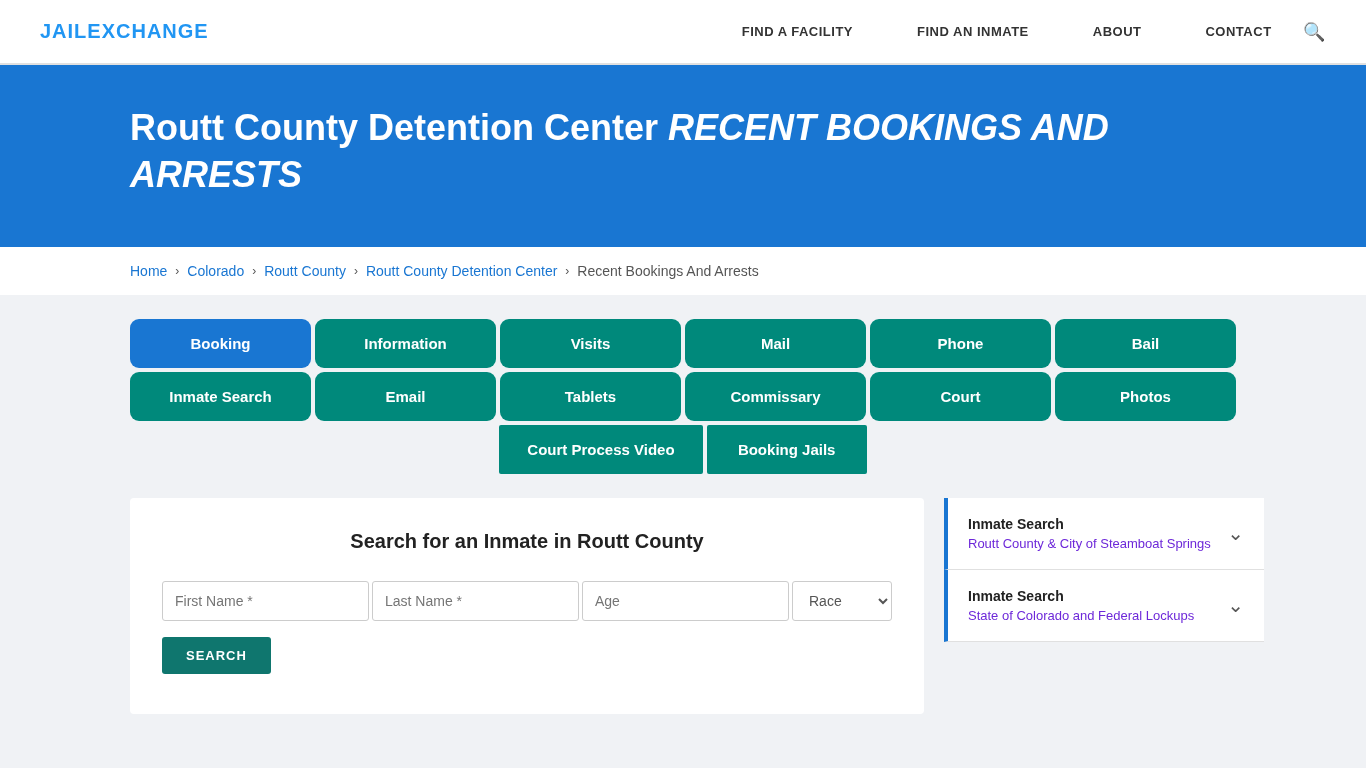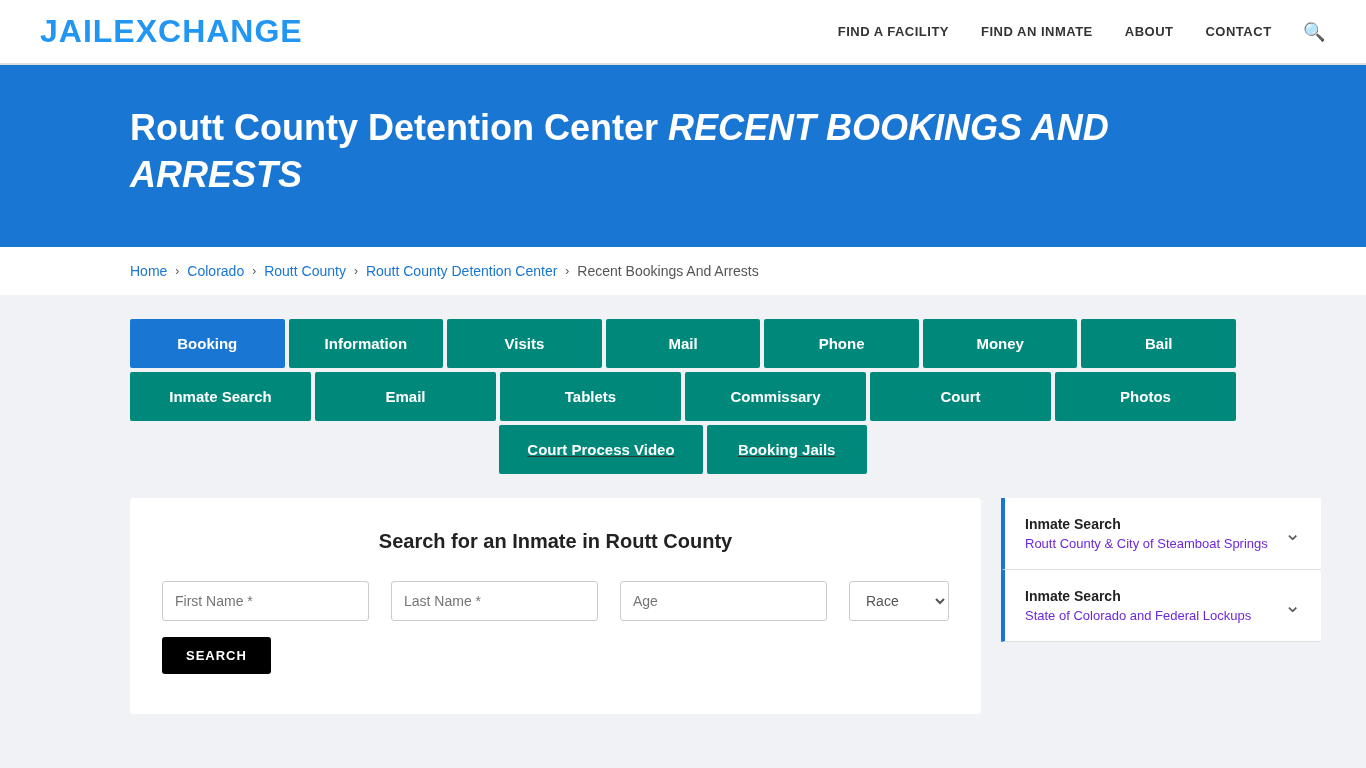--- a/index.html
+++ b/index.html
@@ -9,35 +9,36 @@
     .header {
       background: #fff;
       border-bottom: 2px solid #e0e0e0;
       display: flex;
       align-items: center;
       justify-content: space-between;
       padding: 0 40px;
       height: 65px;
     }
     .logo {
-      font-size: 32px;
+      font-size: 20px;
       font-weight: 900;
       letter-spacing: 1px;
       color: #1a1a1a;
       text-transform: uppercase;
     }
     .logo span { color: #2196f3; }
     .nav { display: flex; align-items: center; gap: 32px; }
     .nav-item {
       font-size: 13px;
       font-weight: 700;
       letter-spacing: 0.5px;
       color: #333;
       text-transform: uppercase;
       cursor: pointer;
+      margin-left: 32px;
     }
     .search-icon-btn {
       background: none;
       border: none;
       cursor: pointer;
       font-size: 18px;
       color: #555;
     }
 
     
@@ -85,36 +86,35 @@
     .btn-tab {
       padding: 16px 16px;
       min-width: 150px;
       font-size: 15px;
       font-weight: 600;
       color: #fff;
       border: none;
       cursor: pointer;
       text-align: center;
       flex: 1 1 140px;
-      border-radius: 2px;
+      border-radius: 9px;
     }
     .btn-tab.active { background: #1976d2; }
     .btn-tab.teal { background: #00897b; }
 
     .button-row {
       display: flex;
       gap: 4px;
       width: 100%;
     }
     .button-row-center {
       display: flex;
       gap: 4px;
       justify-content: center;
       width: 100%;
-      text-decoration: underline;
     }
     .btn-tab-center {
       padding: 16px 28px;
       font-size: 15px;
       font-weight: 600;
       color: #fff;
       background: #00897b;
       border: none;
       cursor: pointer;
       border-radius: 2px;
@@ -136,34 +136,34 @@
     }
     .search-form-card h2 {
       font-size: 20px;
       font-weight: 700;
       text-align: center;
       margin-bottom: 28px;
       color: #222;
     }
     .form-row {
       display: flex;
-      gap: 22px;
+      gap: 3px;
       margin-bottom: 16px;
     }
     .form-row input, .form-row select {
       flex: 1;
       padding: 10px 12px;
       border: 1px solid #ccc;
       border-radius: 3px;
       font-size: 14px;
       color: #555;
       background: #fff;
     }
     .btn-search {
-      background: #000000;
+      background: #0f766e;
       color: #fff;
       border: none;
       padding: 11px 24px;
       font-size: 13px;
       font-weight: 700;
       letter-spacing: 1px;
       border-radius: 3px;
       cursor: pointer;
       text-transform: uppercase;
     }
@@ -235,21 +235,20 @@
 <main class="main-content">
 
   <div class="button-grid">
 
     <div class="button-row">
       <button class="btn-tab active">Booking</button>
       <button class="btn-tab teal">Information</button>
       <button class="btn-tab teal">Visits</button>
       <button class="btn-tab teal">Mail</button>
       <button class="btn-tab teal">Phone</button>
-      <button class="btn-tab teal">Money</button>
       <button class="btn-tab teal">Bail</button>
     </div>
 
     <div class="button-row">
       <button class="btn-tab teal">Inmate Search</button>
       <button class="btn-tab teal">Email</button>
       <button class="btn-tab teal">Tablets</button>
       <button class="btn-tab teal">Commissary</button>
       <button class="btn-tab teal">Court</button>
       <button class="btn-tab teal">Photos</button>

